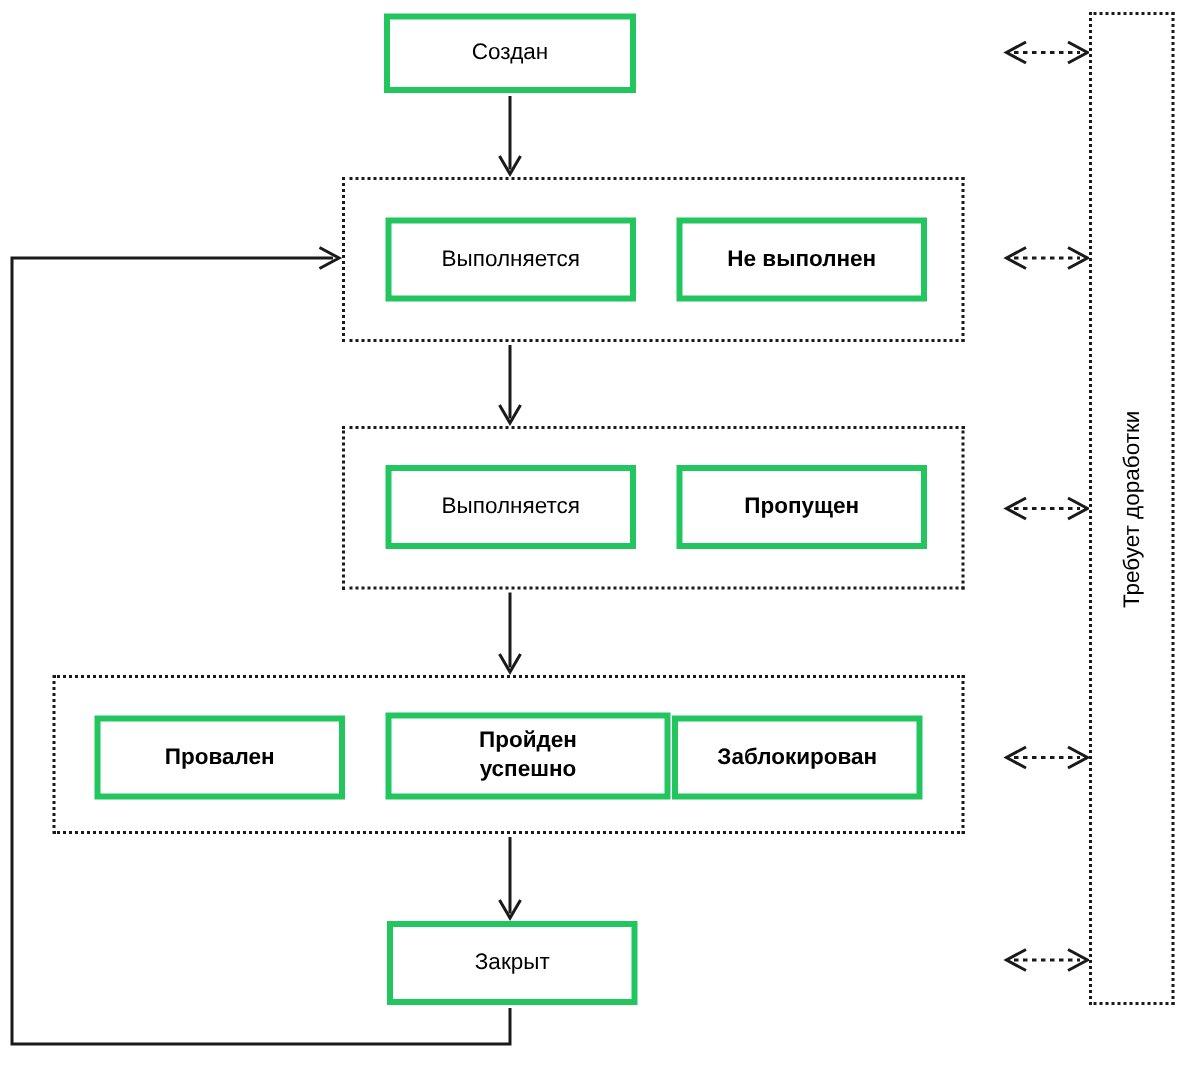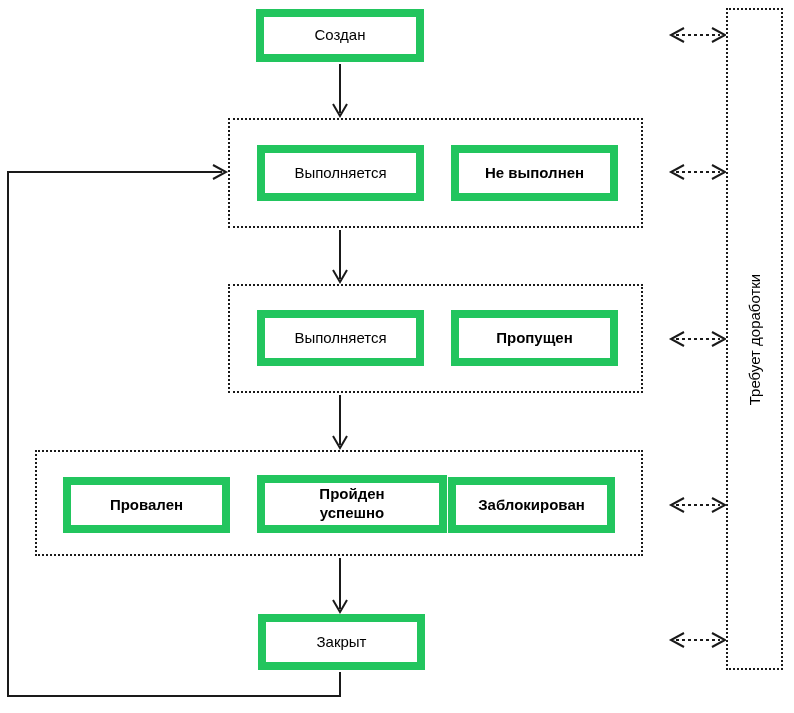--- a/index.html
+++ b/index.html
@@ -22,21 +22,21 @@
     position: absolute;
     border: 2px dotted #1a1a1a;
     background: transparent;
     box-sizing: border-box;
   }
   .g1 { left: 228px; top: 118px; width: 415px; height: 110px; }
   .g2 { left: 228px; top: 284px; width: 415px; height: 109px; }
   .g3 { left: 35px;  top: 450px; width: 608px; height: 106px; }
   .node {
     position: absolute;
-    border: 8px solid #22c55e;
+    border: 4px solid #22c55e;
     background: #ffffff;
     box-sizing: border-box;
     display: flex;
     align-items: center;
     justify-content: center;
     text-align: center;
     font-size: 15px;
     line-height: 1.25;
     white-space: pre-line;
   }

